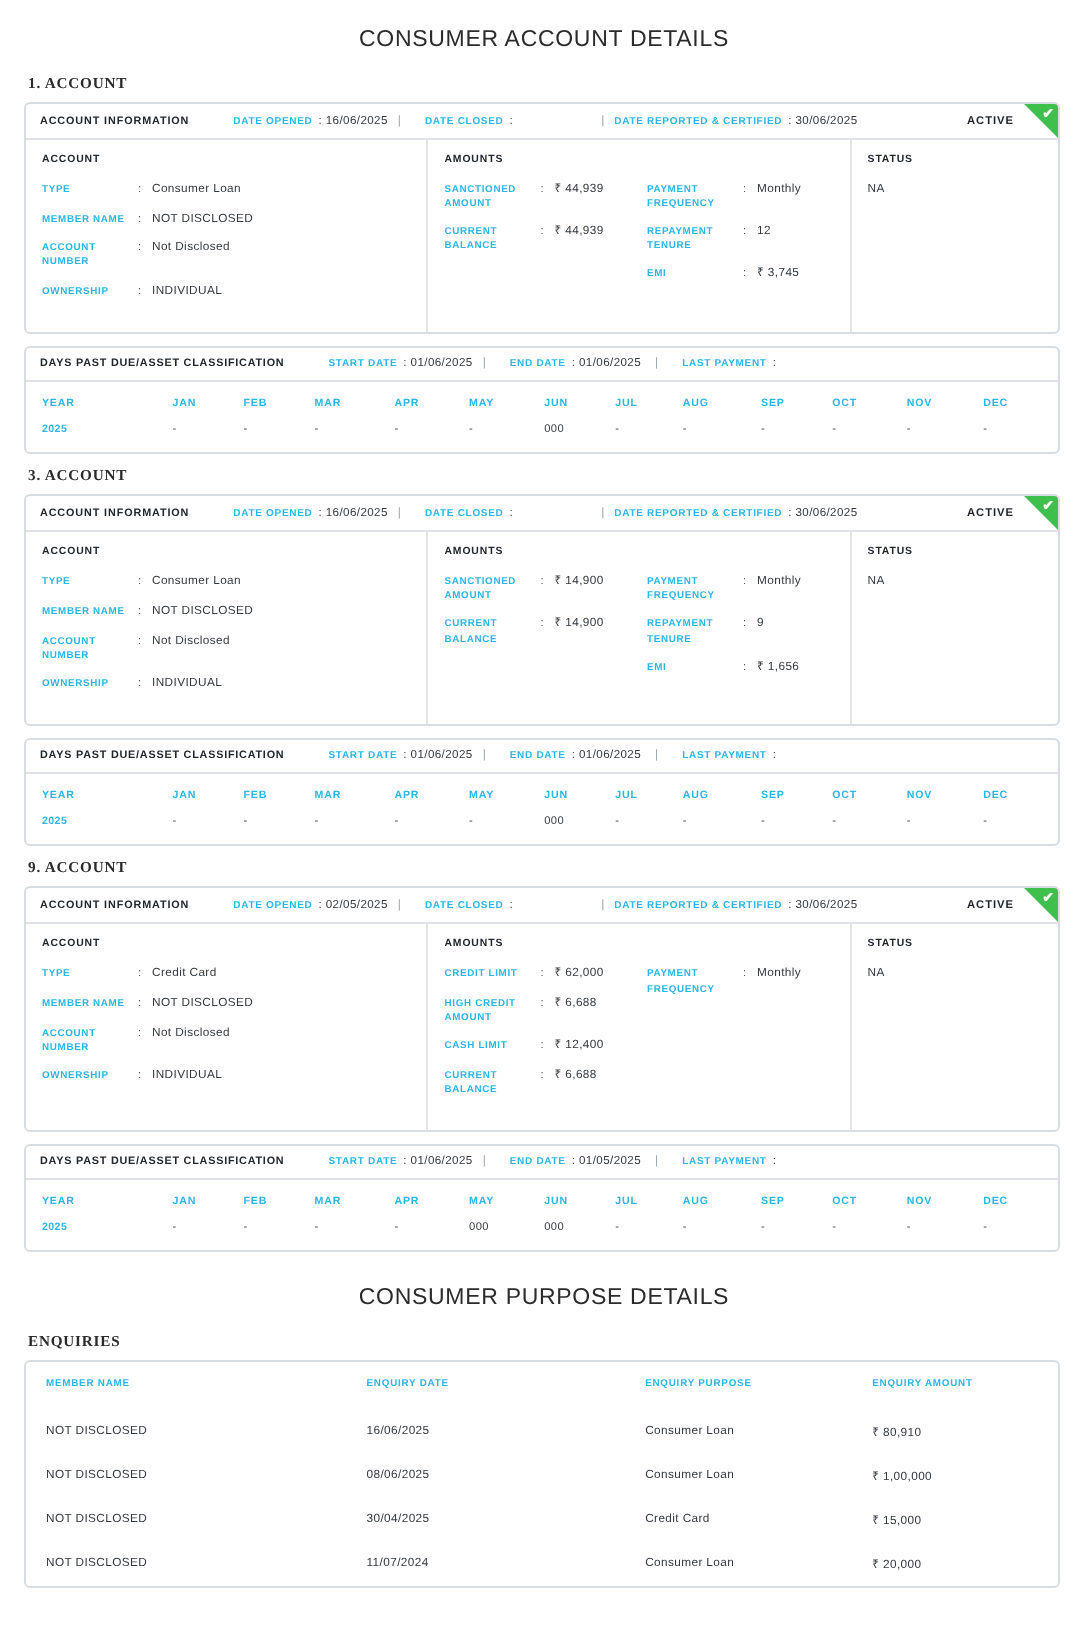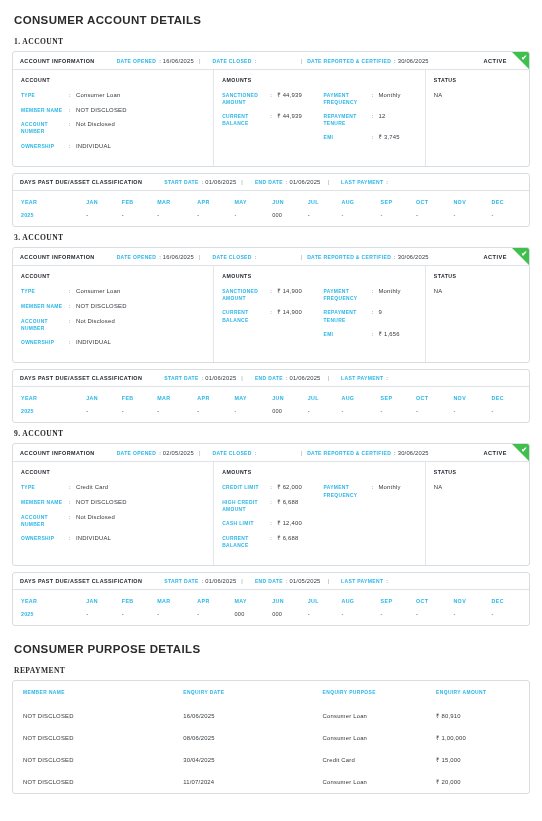--- a/index.html
+++ b/index.html
@@ -7,24 +7,25 @@
     width: 542px;
     background: #ffffff;
     font-family: "Liberation Sans", sans-serif;
     color: #2b2b2b;
     -webkit-font-smoothing: antialiased;
   }
   body { padding: 0 12px 18px 12px; }
 
   .page-title {
     font-size: 11.5px;
-    font-weight: bold;
+    font-weight: normal;
     letter-spacing: 0.35px;
     color: #2b2b2b;
     padding: 14px 0 11px 2px;
+    text-align: center;
   }
   .section-label {
     font-size: 7.6px;
     font-weight: bold;
     letter-spacing: 0.4px;
     color: #2b2b2b;
     padding: 0 0 5px 2px;
     font-family: Liberation Serif, serif;
   }
 
@@ -625,21 +626,21 @@
             <td>-</td>
             <td>-</td>
             <td>-</td>
           </tr>
         </tbody>
       </table>
     </div>
   </div>
 
 <div class="page-title title-gap">CONSUMER PURPOSE DETAILS</div>
-<div class="section-label">REPAYMENT</div>
+<div class="section-label">ENQUIRIES</div>
 
 <div class="card">
   <table class="enq-table">
     <thead>
         <tr id="enq-head">
           <th>MEMBER NAME</th>
           <th>ENQUIRY DATE</th>
           <th>ENQUIRY PURPOSE</th>
           <th>ENQUIRY AMOUNT</th>
         </tr>

